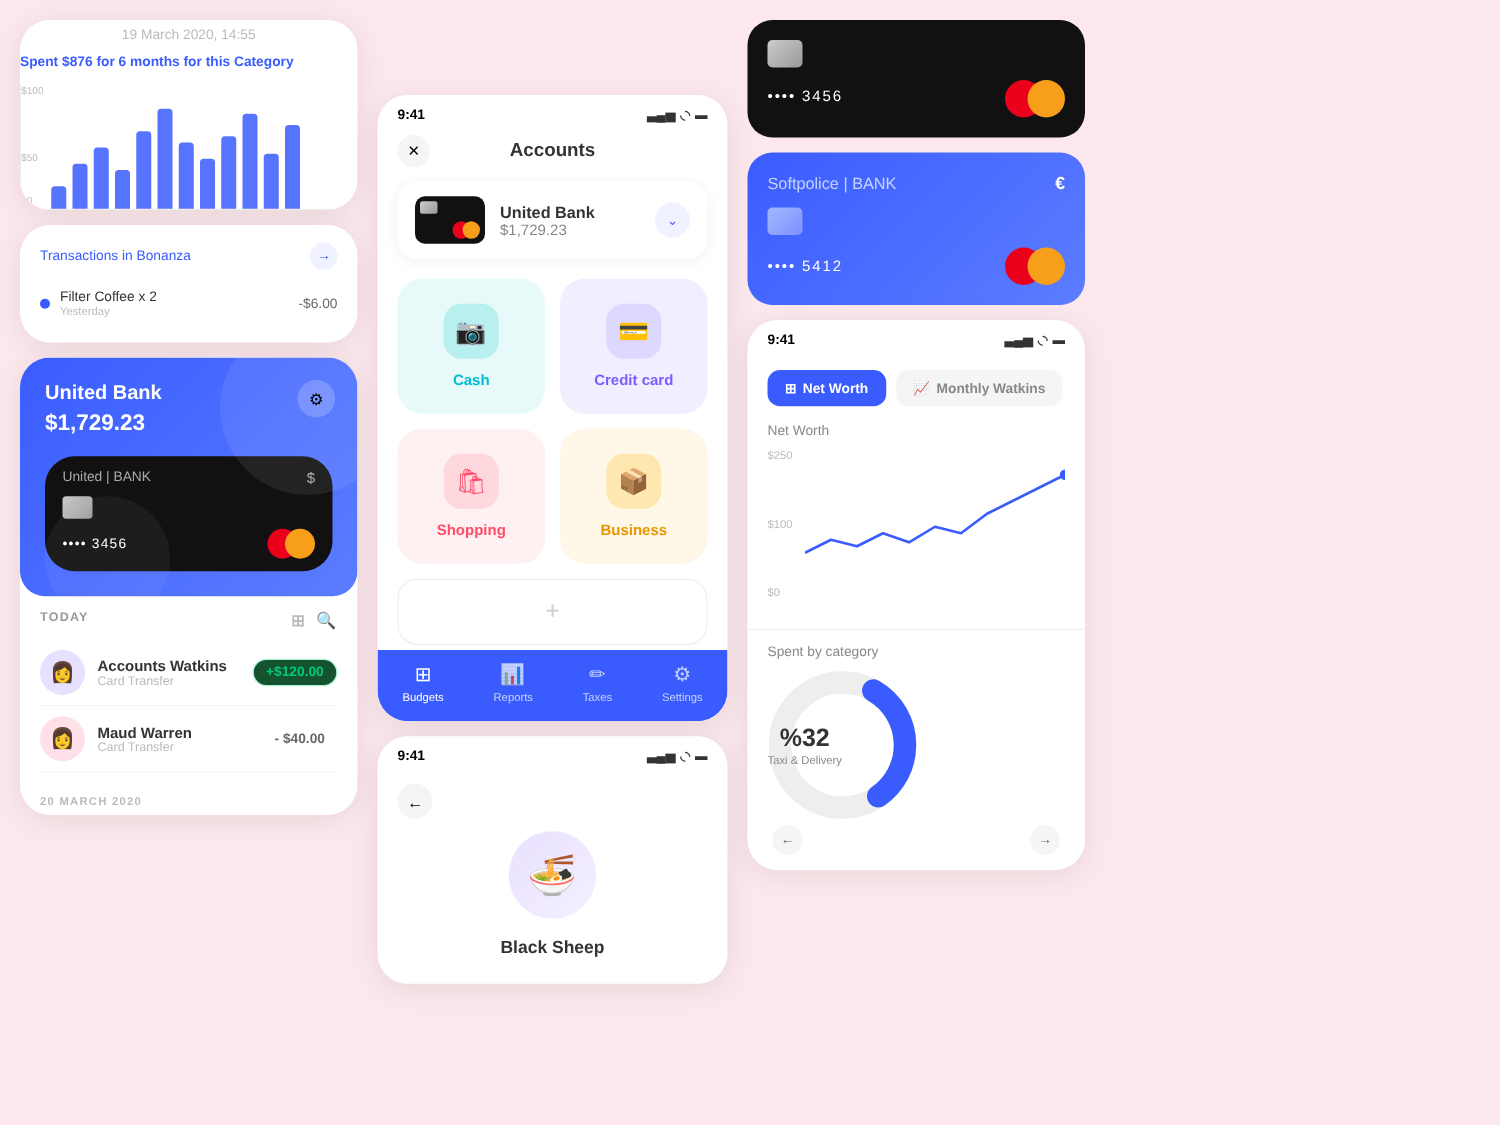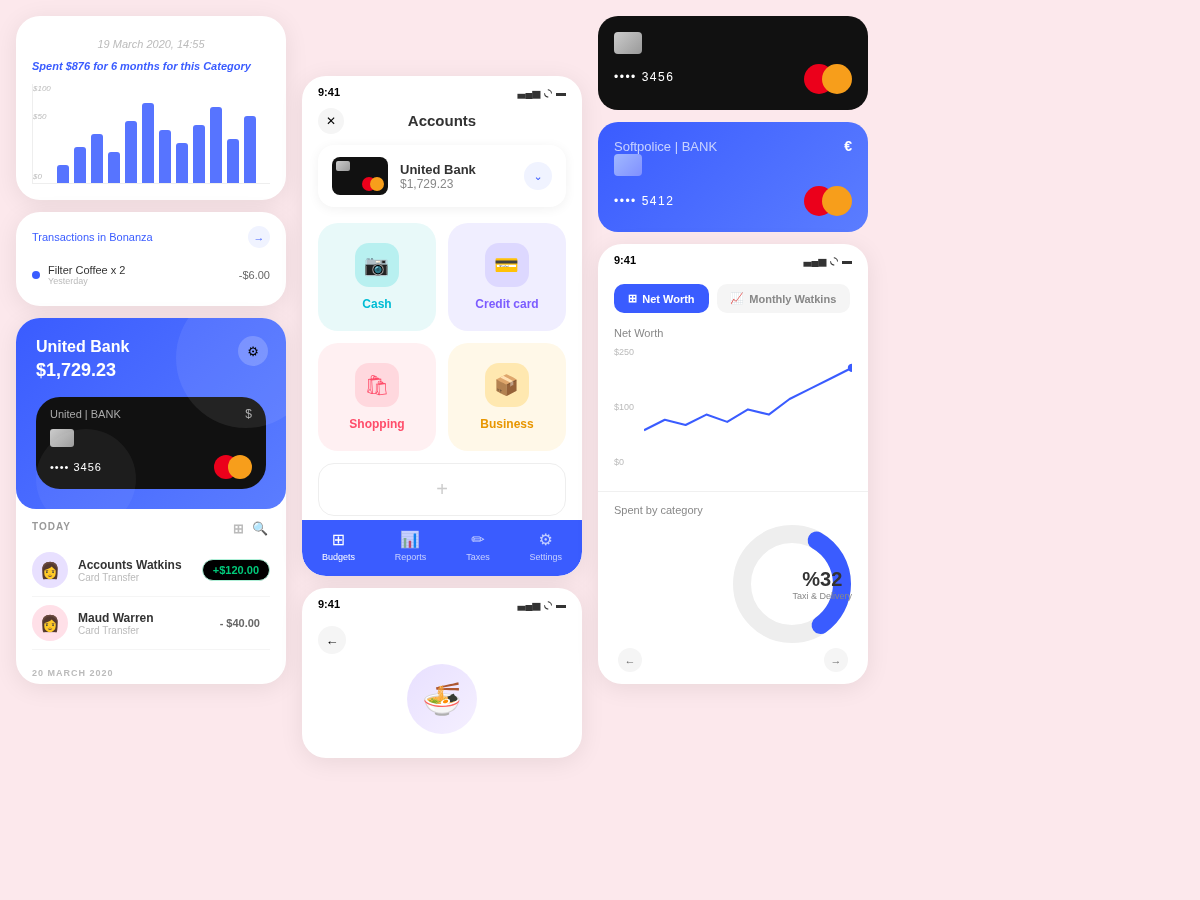--- a/index.html
+++ b/index.html
@@ -24,22 +24,20 @@
     
     .phone-card {
       background: #fff;
       border-radius: 24px;
       overflow: hidden;
       box-shadow: 0 4px 24px rgba(0,0,0,0.08);
     }
 
     
     .chart-card {
-      padding: 16px;
-      font-style: italic;
     }
     .chart-subtitle {
       font-size: 11px;
       color: #aaa;
       margin-bottom: 12px;
     }
     .chart-subtitle span {
       color: #3a5cff;
       font-weight: 600;
     }
@@ -53,21 +51,21 @@
       padding: 4px 4px 0 24px;
       position: relative;
     }
     .bar-chart .y-label {
       position: absolute;
       left: 0;
       font-size: 8px;
       color: #bbb;
     }
     .bar-chart .y-label.top { top: 0; }
-    .bar-chart .y-label.mid { top: 28px; }
+    .bar-chart .y-label.mid { top: 54px; }
     .bar-chart .y-label.bot { bottom: 2px; }
     .bar {
       background: #3a5cff;
       border-radius: 3px 3px 0 0;
       width: 12px;
       opacity: 0.85;
     }
 
     .transactions-card {
       padding: 14px 16px;
@@ -216,21 +214,21 @@
     .avatar.pink { background: #ffe0e8; }
     .trans-row-info { flex: 1; }
     .trans-row-name { font-size: 12px; font-weight: 600; color: #333; }
     .trans-row-type { font-size: 10px; color: #bbb; }
     .amount-badge {
       font-size: 11px; font-weight: 600;
       padding: 4px 10px;
       border-radius: 20px;
     }
     .amount-positive {
-      background: #000000;
+      background: #14532d;
       color: #00c97a;
       border: 1px solid #b0f0d8;
     }
     .amount-negative {
       color: #666;
     }
     .date-section {
       padding: 6px 16px;
       font-size: 9px;
       color: #bbb;
@@ -436,20 +434,21 @@
     .mc-l1 { width: 30px; height: 30px; border-radius: 50%; background: #eb001b; }
     .mc-l2 { width: 30px; height: 30px; border-radius: 50%; background: #f79e1b; margin-left: -12px; }
 
     .card-blue2 {
       background: linear-gradient(135deg, #3a5cff 0%, #5b7dff 100%);
       border-radius: 20px;
       padding: 16px;
     }
     .softpolice-header {
       display: flex; justify-content: space-between; align-items: center;
+      margin-bottom: 12px;
     }
     .softpolice-name {
       font-size: 13px; color: #fff; font-weight: 700;
     }
     .softpolice-name span { color: rgba(255,255,255,0.7); font-weight: 400; }
     .euro-icon { color: #fff; font-size: 14px; font-weight: 600; }
     .chip-icon3 {
       width: 28px; height: 22px;
       background: linear-gradient(135deg, #a0b8ff, #8090ff);
       border-radius: 4px;
@@ -499,21 +498,21 @@
     .nw-svg { position: absolute; left: 30px; right: 0; top: 0; bottom: 0; }
 
     
     .donut-section {
       border-top: 1px solid #f0f0f0;
       padding: 12px 16px;
     }
     .donut-label { font-size: 11px; color: #888; margin-bottom: 8px; }
     .donut-container {
       position: relative;
-      display: flex; align-items: center; justify-content: flex-end;
+      display: flex; align-items: center; justify-content: flex-start;
       height: 120px;
     }
     .donut-svg { width: 120px; height: 120px; }
     .donut-center {
       position: absolute;
       text-align: center;
     }
     .donut-percent { font-size: 20px; font-weight: 700; color: #333; }
     .donut-sublabel { font-size: 9px; color: #888; }
     .nav-arrows {
@@ -714,20 +713,21 @@
       <div class="status-icons">
         <span>▃▄▅</span>
         <span>◟◝</span>
         <span>▬</span>
       </div>
     </div>
     <div class="back-btn">←</div>
     <div class="food-icon-container">
       <div class="food-icon-circle">🍜</div>
     </div>
+    <div class="black-sheep-label">Black Sheep</div>
   </div>
 </div>
 
 <div class="col col3">
 
   <div class="card-dark">
     <div class="chip-icon2"></div>
     <div class="card-row">
       <div class="card-number2">•••• 3456</div>
       <div class="mc-large">

